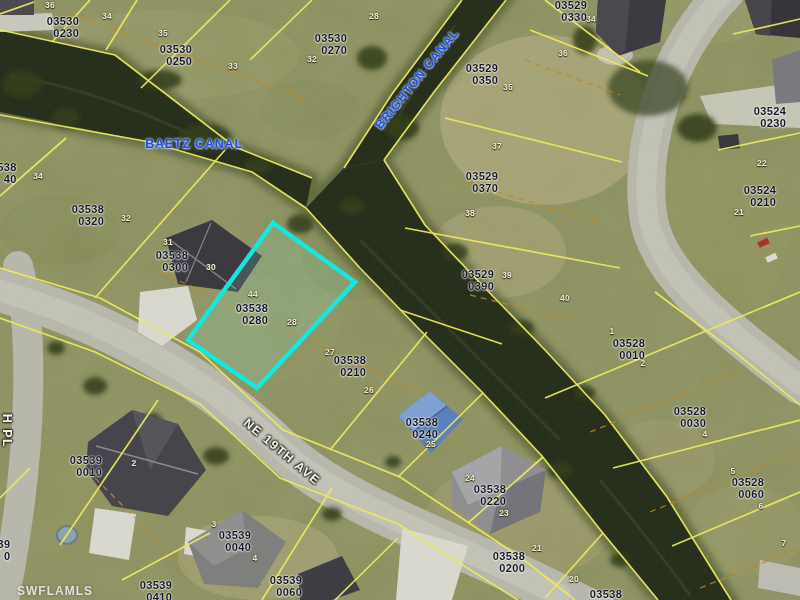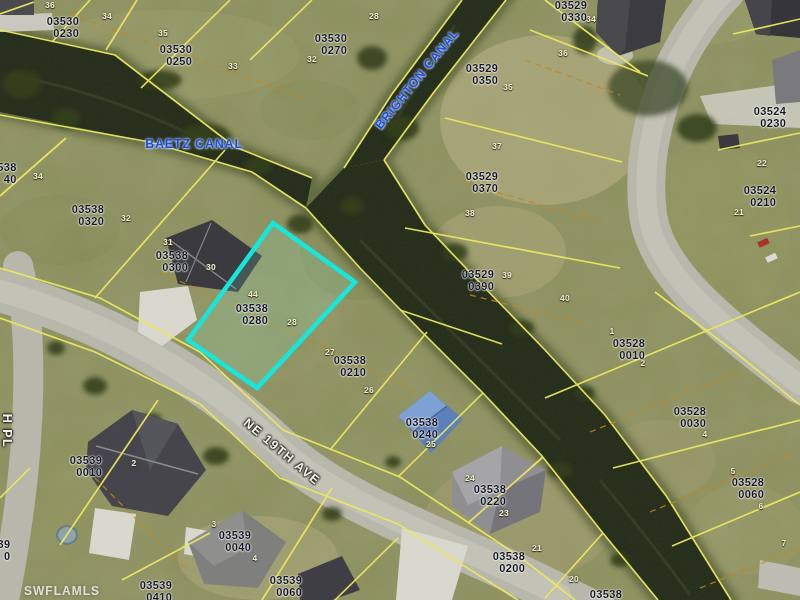--- a/index.html
+++ b/index.html
@@ -10,21 +10,21 @@
   .lbl{position:absolute;transform:translate(-50%,-50%);text-align:right;font-weight:bold;
        font-size:11px;line-height:1.12;color:#12142e;letter-spacing:.4px;white-space:nowrap;
        text-shadow:0 0 2px rgba(252,252,235,.95),0 0 1px rgba(252,252,235,.9),0 1px 2px rgba(252,252,235,.6);}
   .lot{position:absolute;transform:translate(-50%,-50%);font-weight:bold;font-size:8.5px;
        color:#f0ead0;letter-spacing:.3px;
        text-shadow:0 1px 1px rgba(45,45,22,.95),0 0 2px rgba(45,45,22,.85);}
   .canal-lbl{position:absolute;font-weight:bold;font-size:12.5px;color:#1e4fd8;letter-spacing:.8px;
        white-space:nowrap;text-shadow:0 0 2px #bfd0f6,0 0 3px #bfd0f6,0 1px 2px #9fb8ee;}
   .street-lbl{position:absolute;font-weight:bold;font-size:12.5px;color:#f2f2ec;letter-spacing:1.5px;
        white-space:nowrap;text-shadow:0 1px 2px #26261e,0 -1px 2px #26261e,1px 0 2px #26261e,-1px 0 2px #26261e;}
-  .watermark{position:absolute;left:24px;bottom:2px;font-size:12px;font-weight:bold;
+  .watermark{position:absolute;left:17px;bottom:2px;font-size:12px;font-weight:bold;
        color:rgba(255,255,255,.78);letter-spacing:1px;text-shadow:0 0 3px rgba(70,70,55,.7);}
 </style>
 </head>
 <body>
 
 <div class="map">
 
   <svg width="800" height="600" viewBox="0 0 800 600">
     <defs>
       <filter id="b2">

